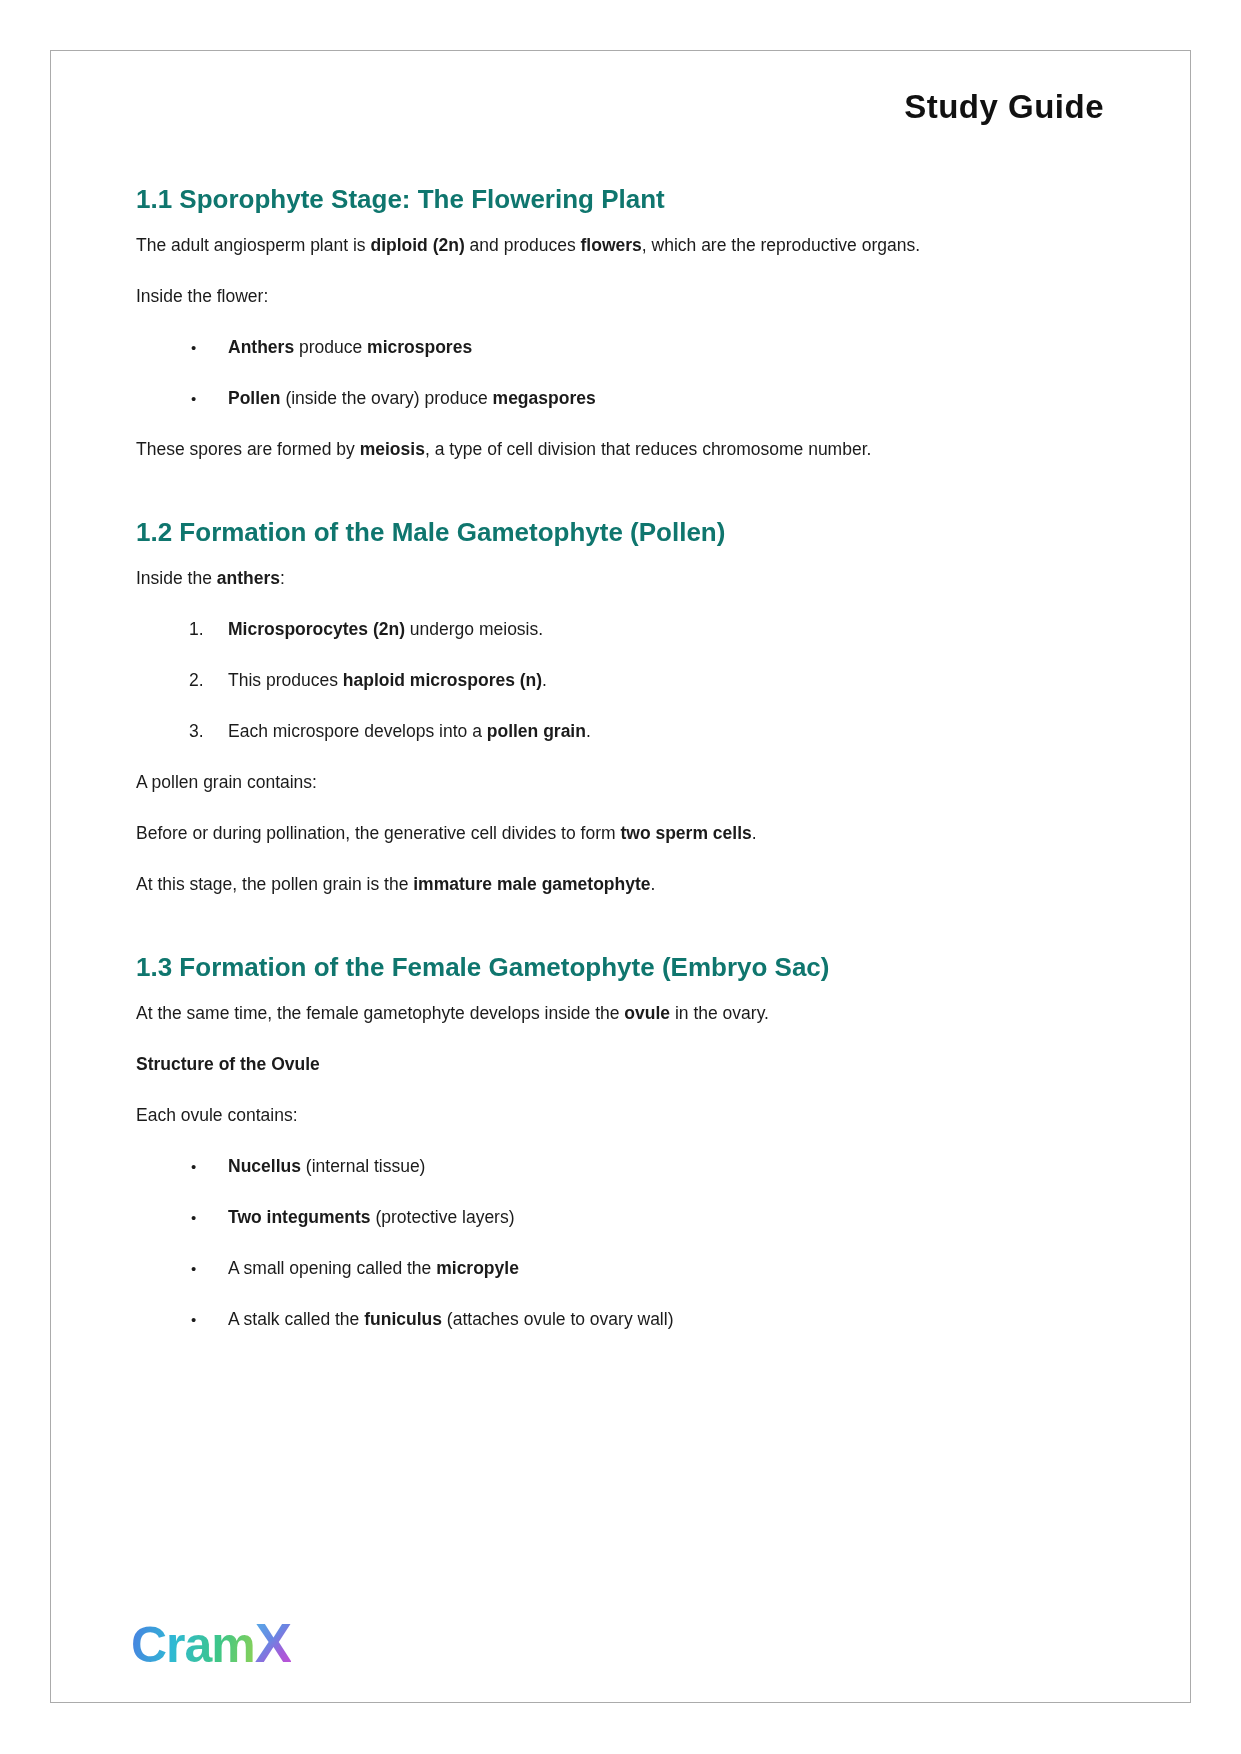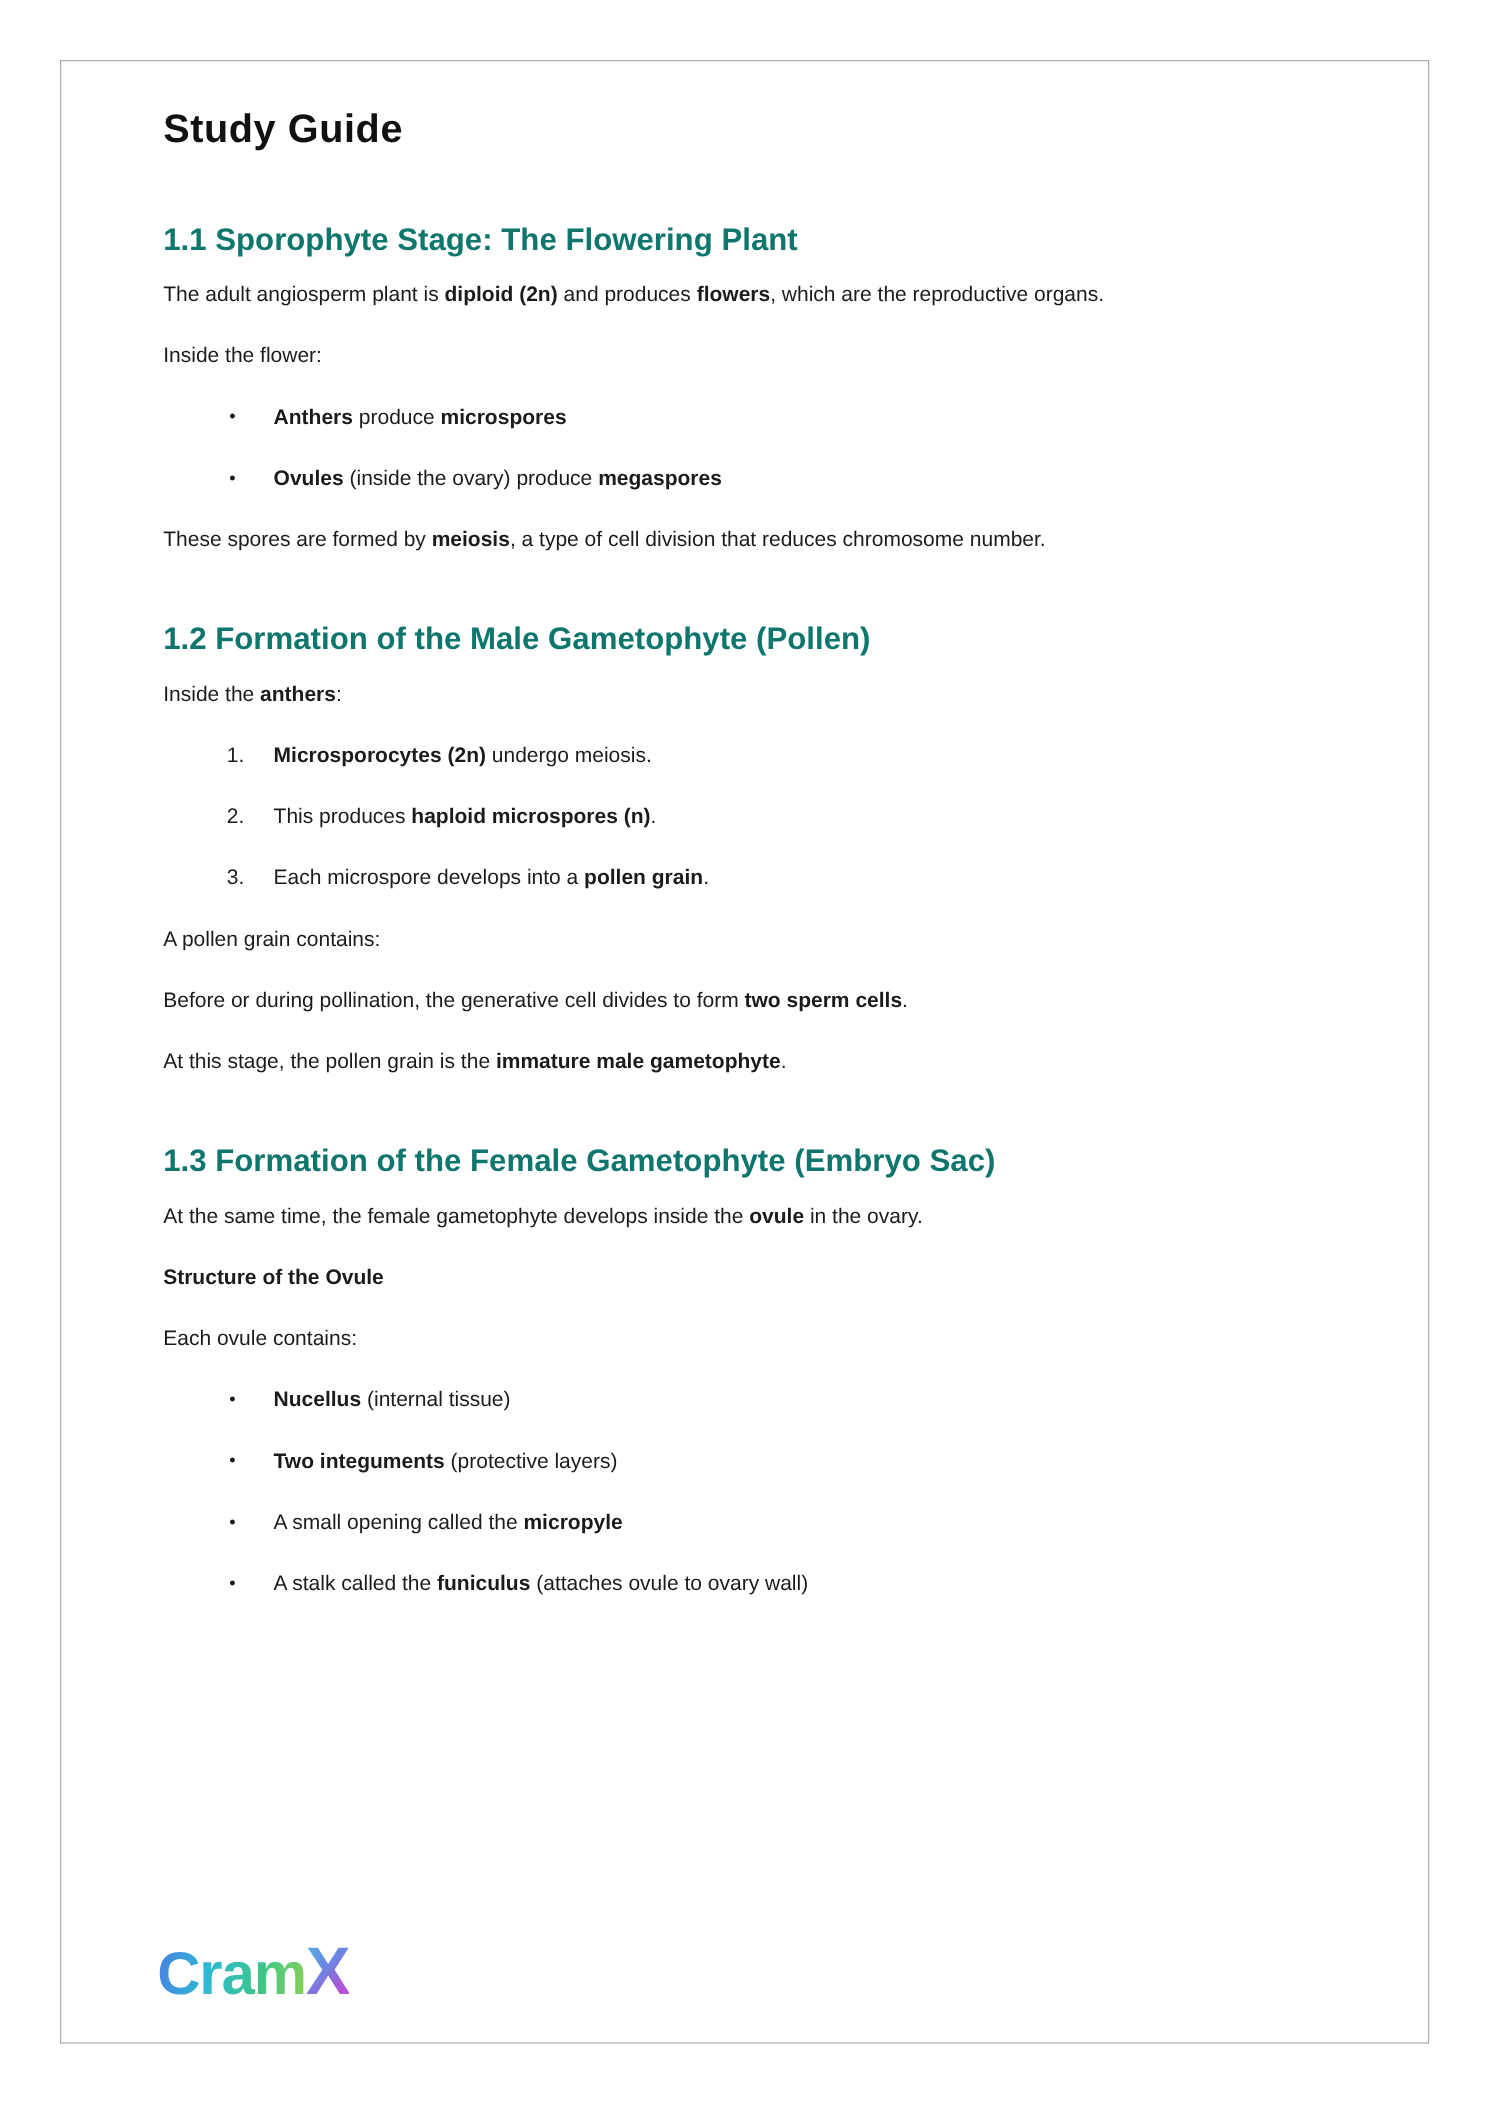--- a/index.html
+++ b/index.html
@@ -24,20 +24,21 @@
   }
   .content {
     position: relative;
     z-index: 2;
     padding: 36px 86px 0 85px;
   }
   .doc-title {
     font-size: 33px;
     line-height: 40px;
     font-weight: 700;
+    text-align: right;
     color: #111111;
     margin: 0 0 10px 0;
     letter-spacing: 0.5px;
   }
   h2.section-heading {
     color: #0f766e;
     font-size: 26px;
     line-height: 32px;
     font-weight: 700;
     margin: 56px 0 20px 0;
@@ -136,21 +137,21 @@
   <div class="content">
 
     <h1 class="doc-title">Study Guide</h1>
 
     <section>
       <h2 class="section-heading">1.1 Sporophyte Stage: The Flowering Plant</h2>
       <p class="para"><span>The adult angiosperm plant is </span><strong>diploid (2n)</strong><span> and produces </span><strong>flowers</strong><span>, which are the reproductive organs.</span></p>
       <p class="para"><span>Inside the flower:</span></p>
       <ul class="bullet-list">
         <li><strong>Anthers</strong><span> produce </span><strong>microspores</strong></li>
-        <li><strong>Ovules</strong><span> (inside the ovary) produce </span><strong>megaspores</strong></li>
+        <li><strong>Pollen</strong><span> (inside the ovary) produce </span><strong>megaspores</strong></li>
       </ul>
       <p class="para"><span>These spores are formed by </span><strong>meiosis</strong><span>, a type of cell division that reduces chromosome number.</span></p>
     </section>
 
     <section>
       <h2 class="section-heading">1.2 Formation of the Male Gametophyte (Pollen)</h2>
       <p class="para"><span>Inside the </span><strong>anthers</strong><span>:</span></p>
       <ol class="num-list">
         <li><strong>Microsporocytes (2n)</strong><span> undergo meiosis.</span></li>
         <li><span>This produces </span><strong>haploid microspores (n)</strong><span>.</span></li>

